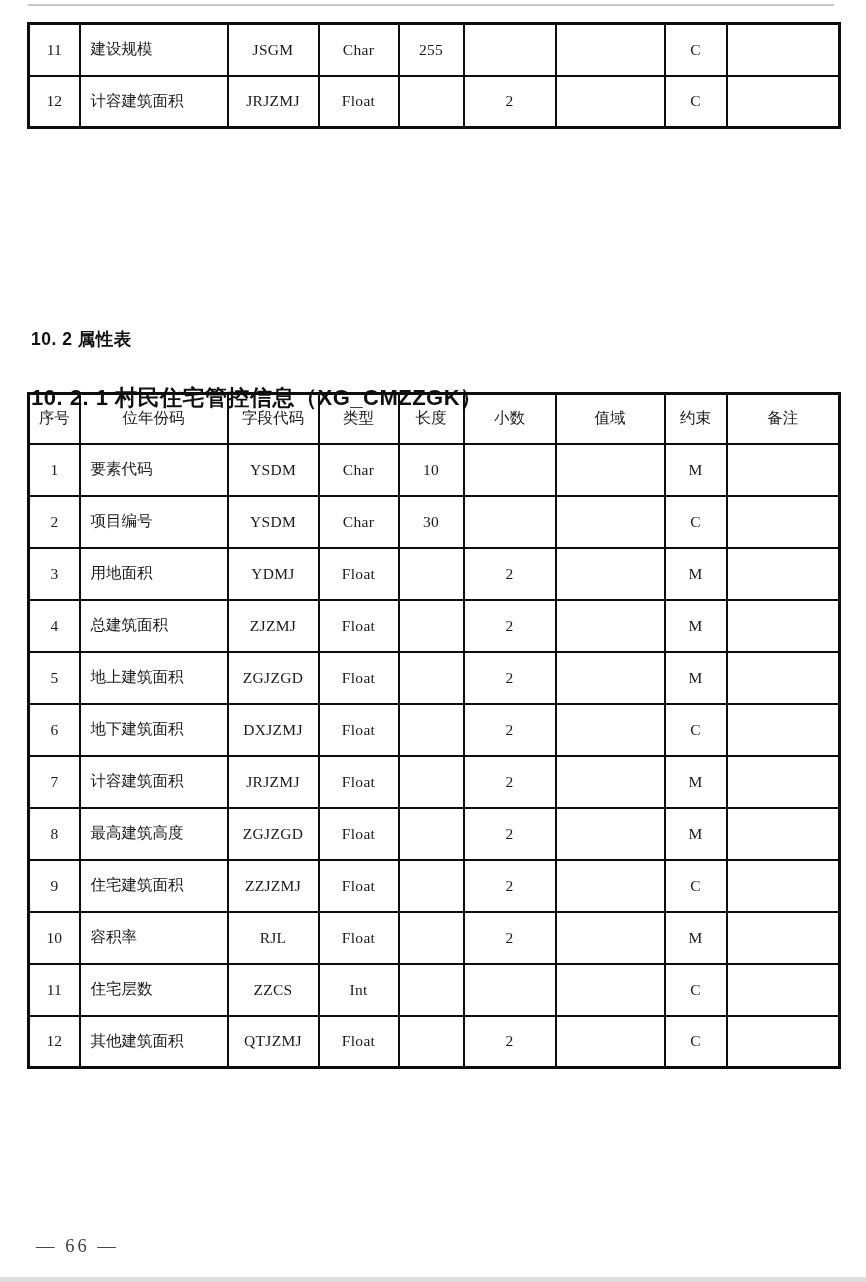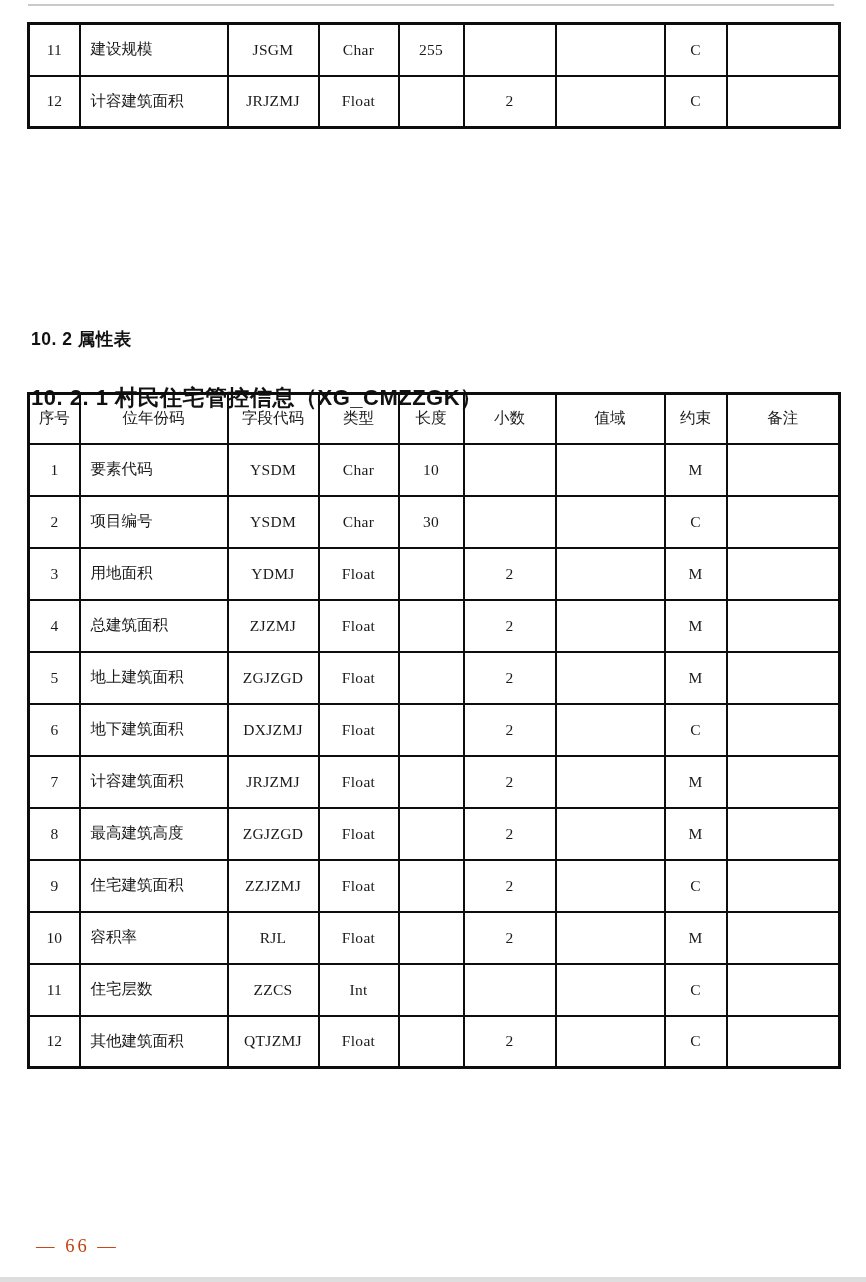--- a/index.html
+++ b/index.html
@@ -70,21 +70,21 @@
   }
   #heading-102 { top: 327px; font-size: 17.5px; letter-spacing: 0.5px; }
   #heading-1021 { top: 383px; font-size: 22px; letter-spacing: 0.5px; }
 
   .page-number {
     position: absolute;
     left: 36px;
     top: 1236px;
     font-size: 18.5px;
     letter-spacing: 3px;
-    color: #c2410c;
+    color: #404040;
   }
 
   .bottom-bar {
     position: absolute;
     left: 0; bottom: 0;
     width: 866px; height: 5px;
     background: #dedede;
   }
 </style>
 </head>

